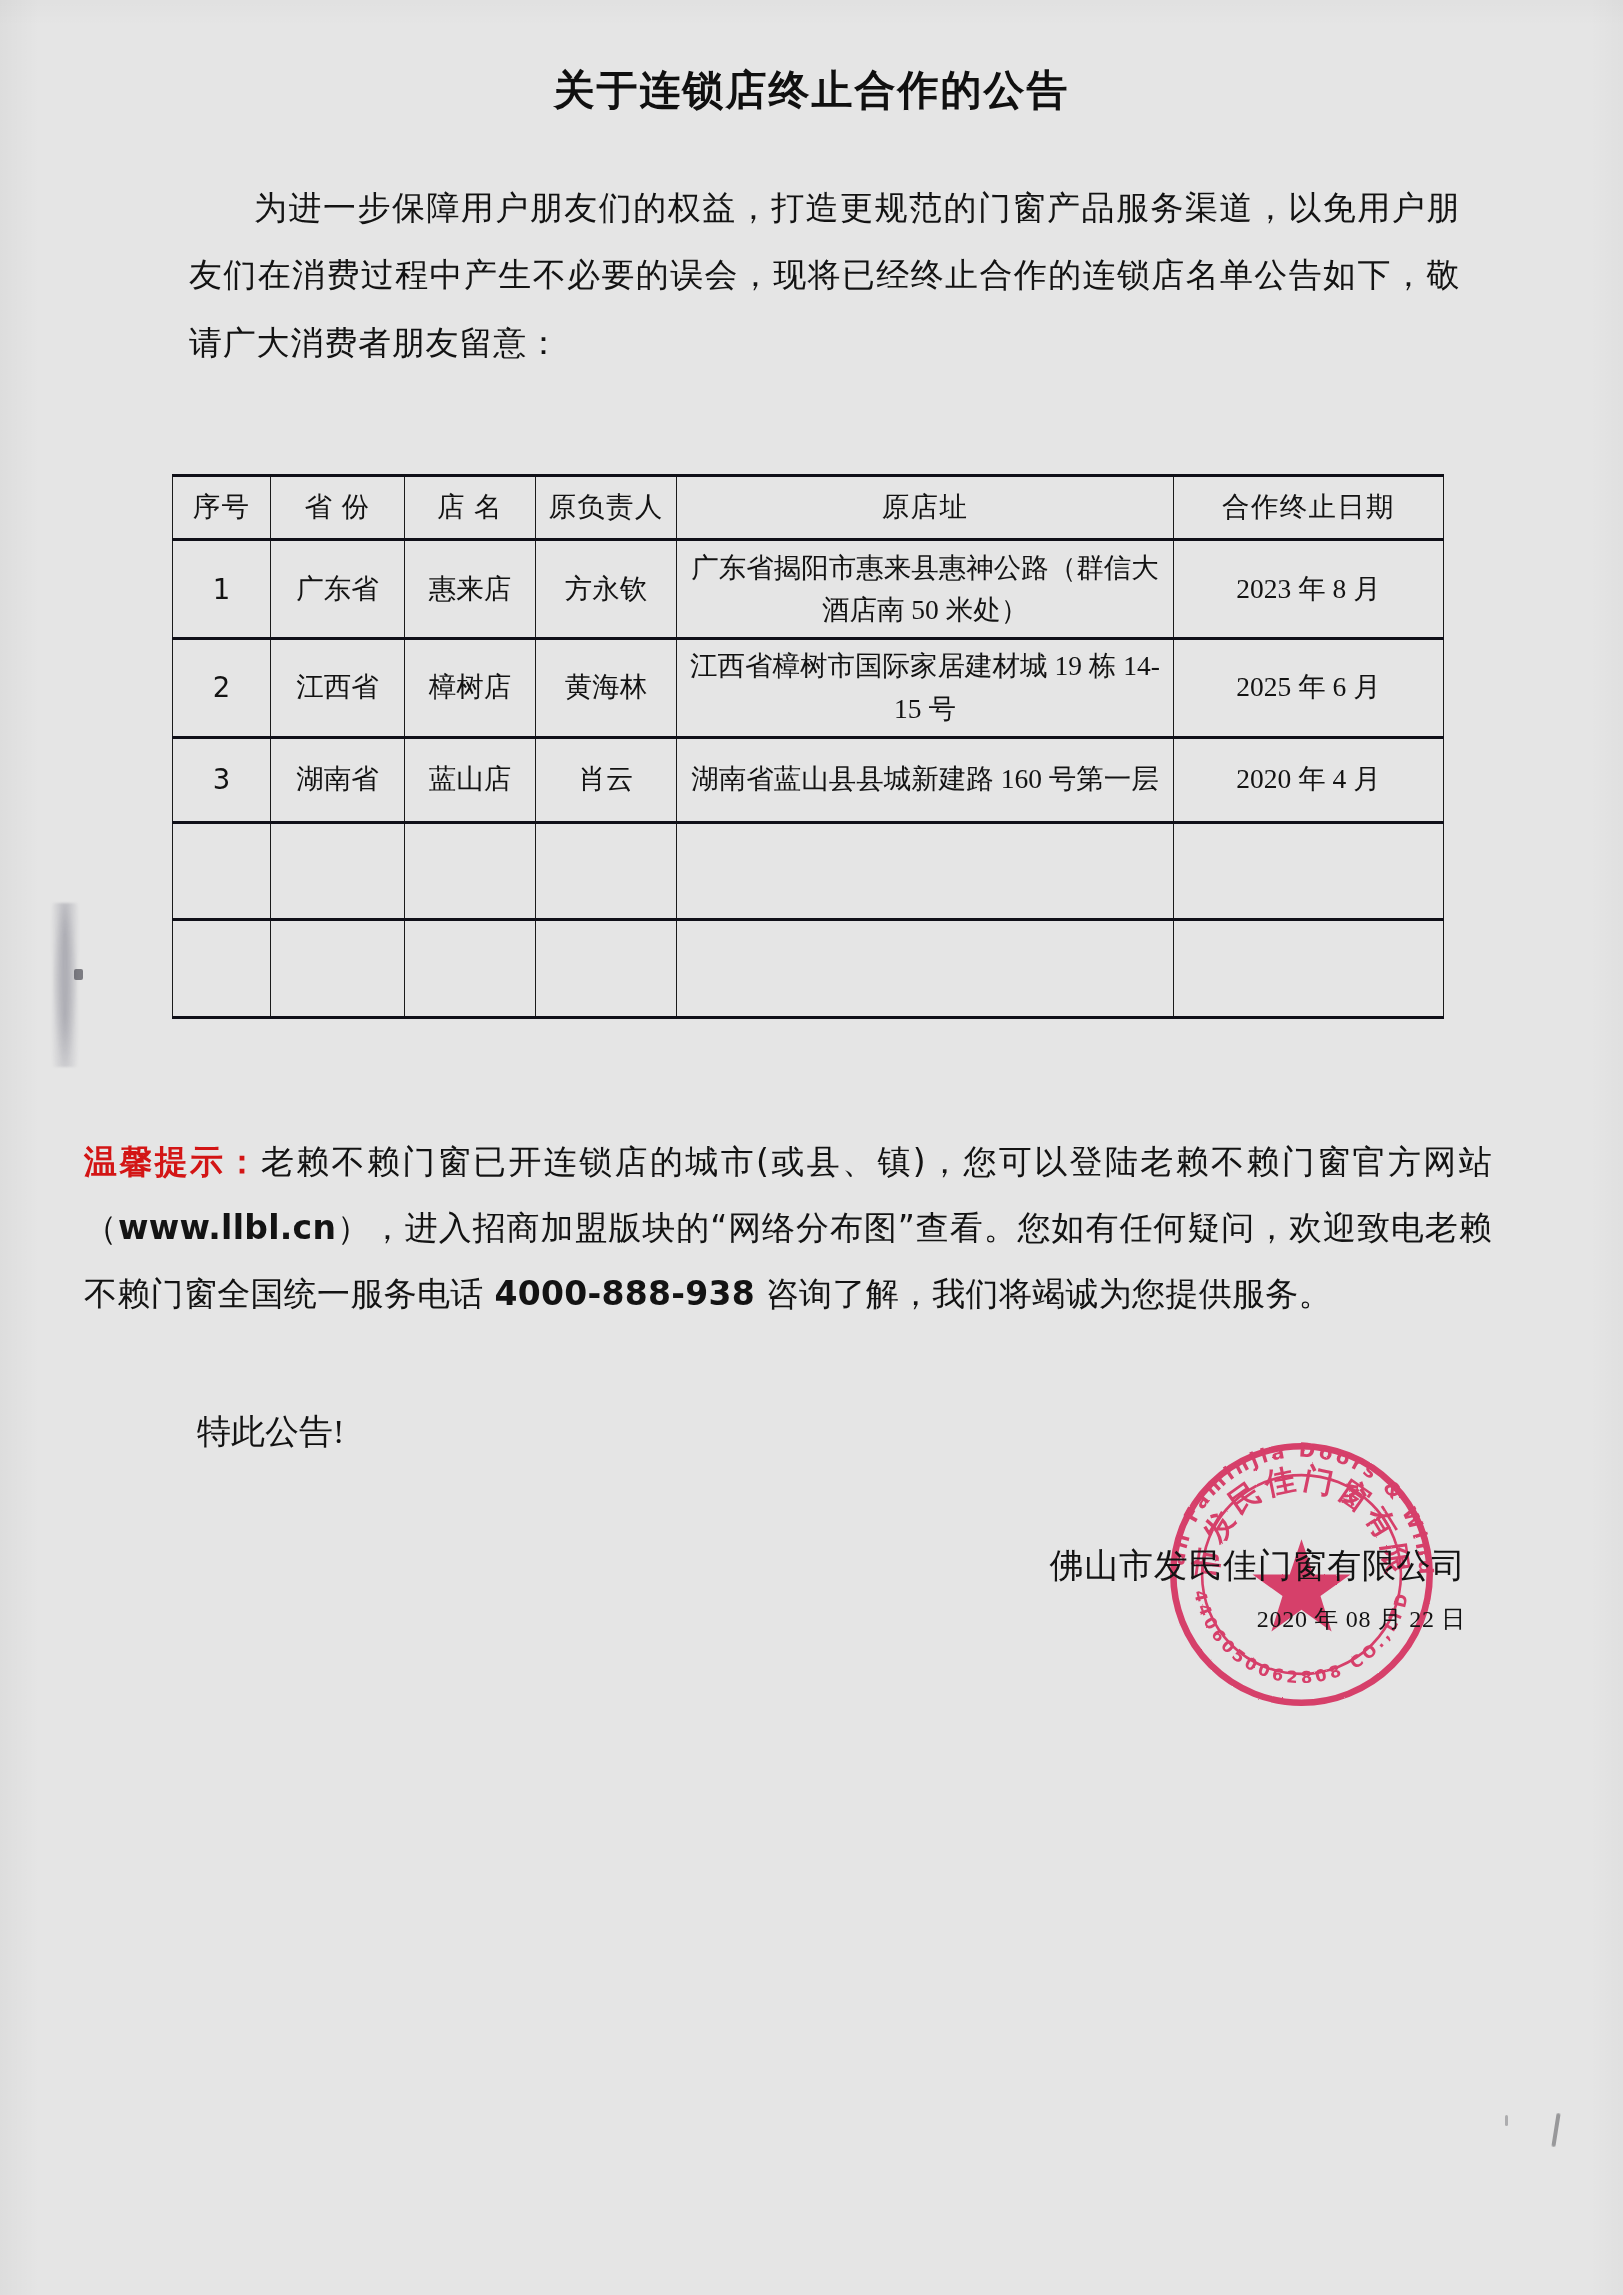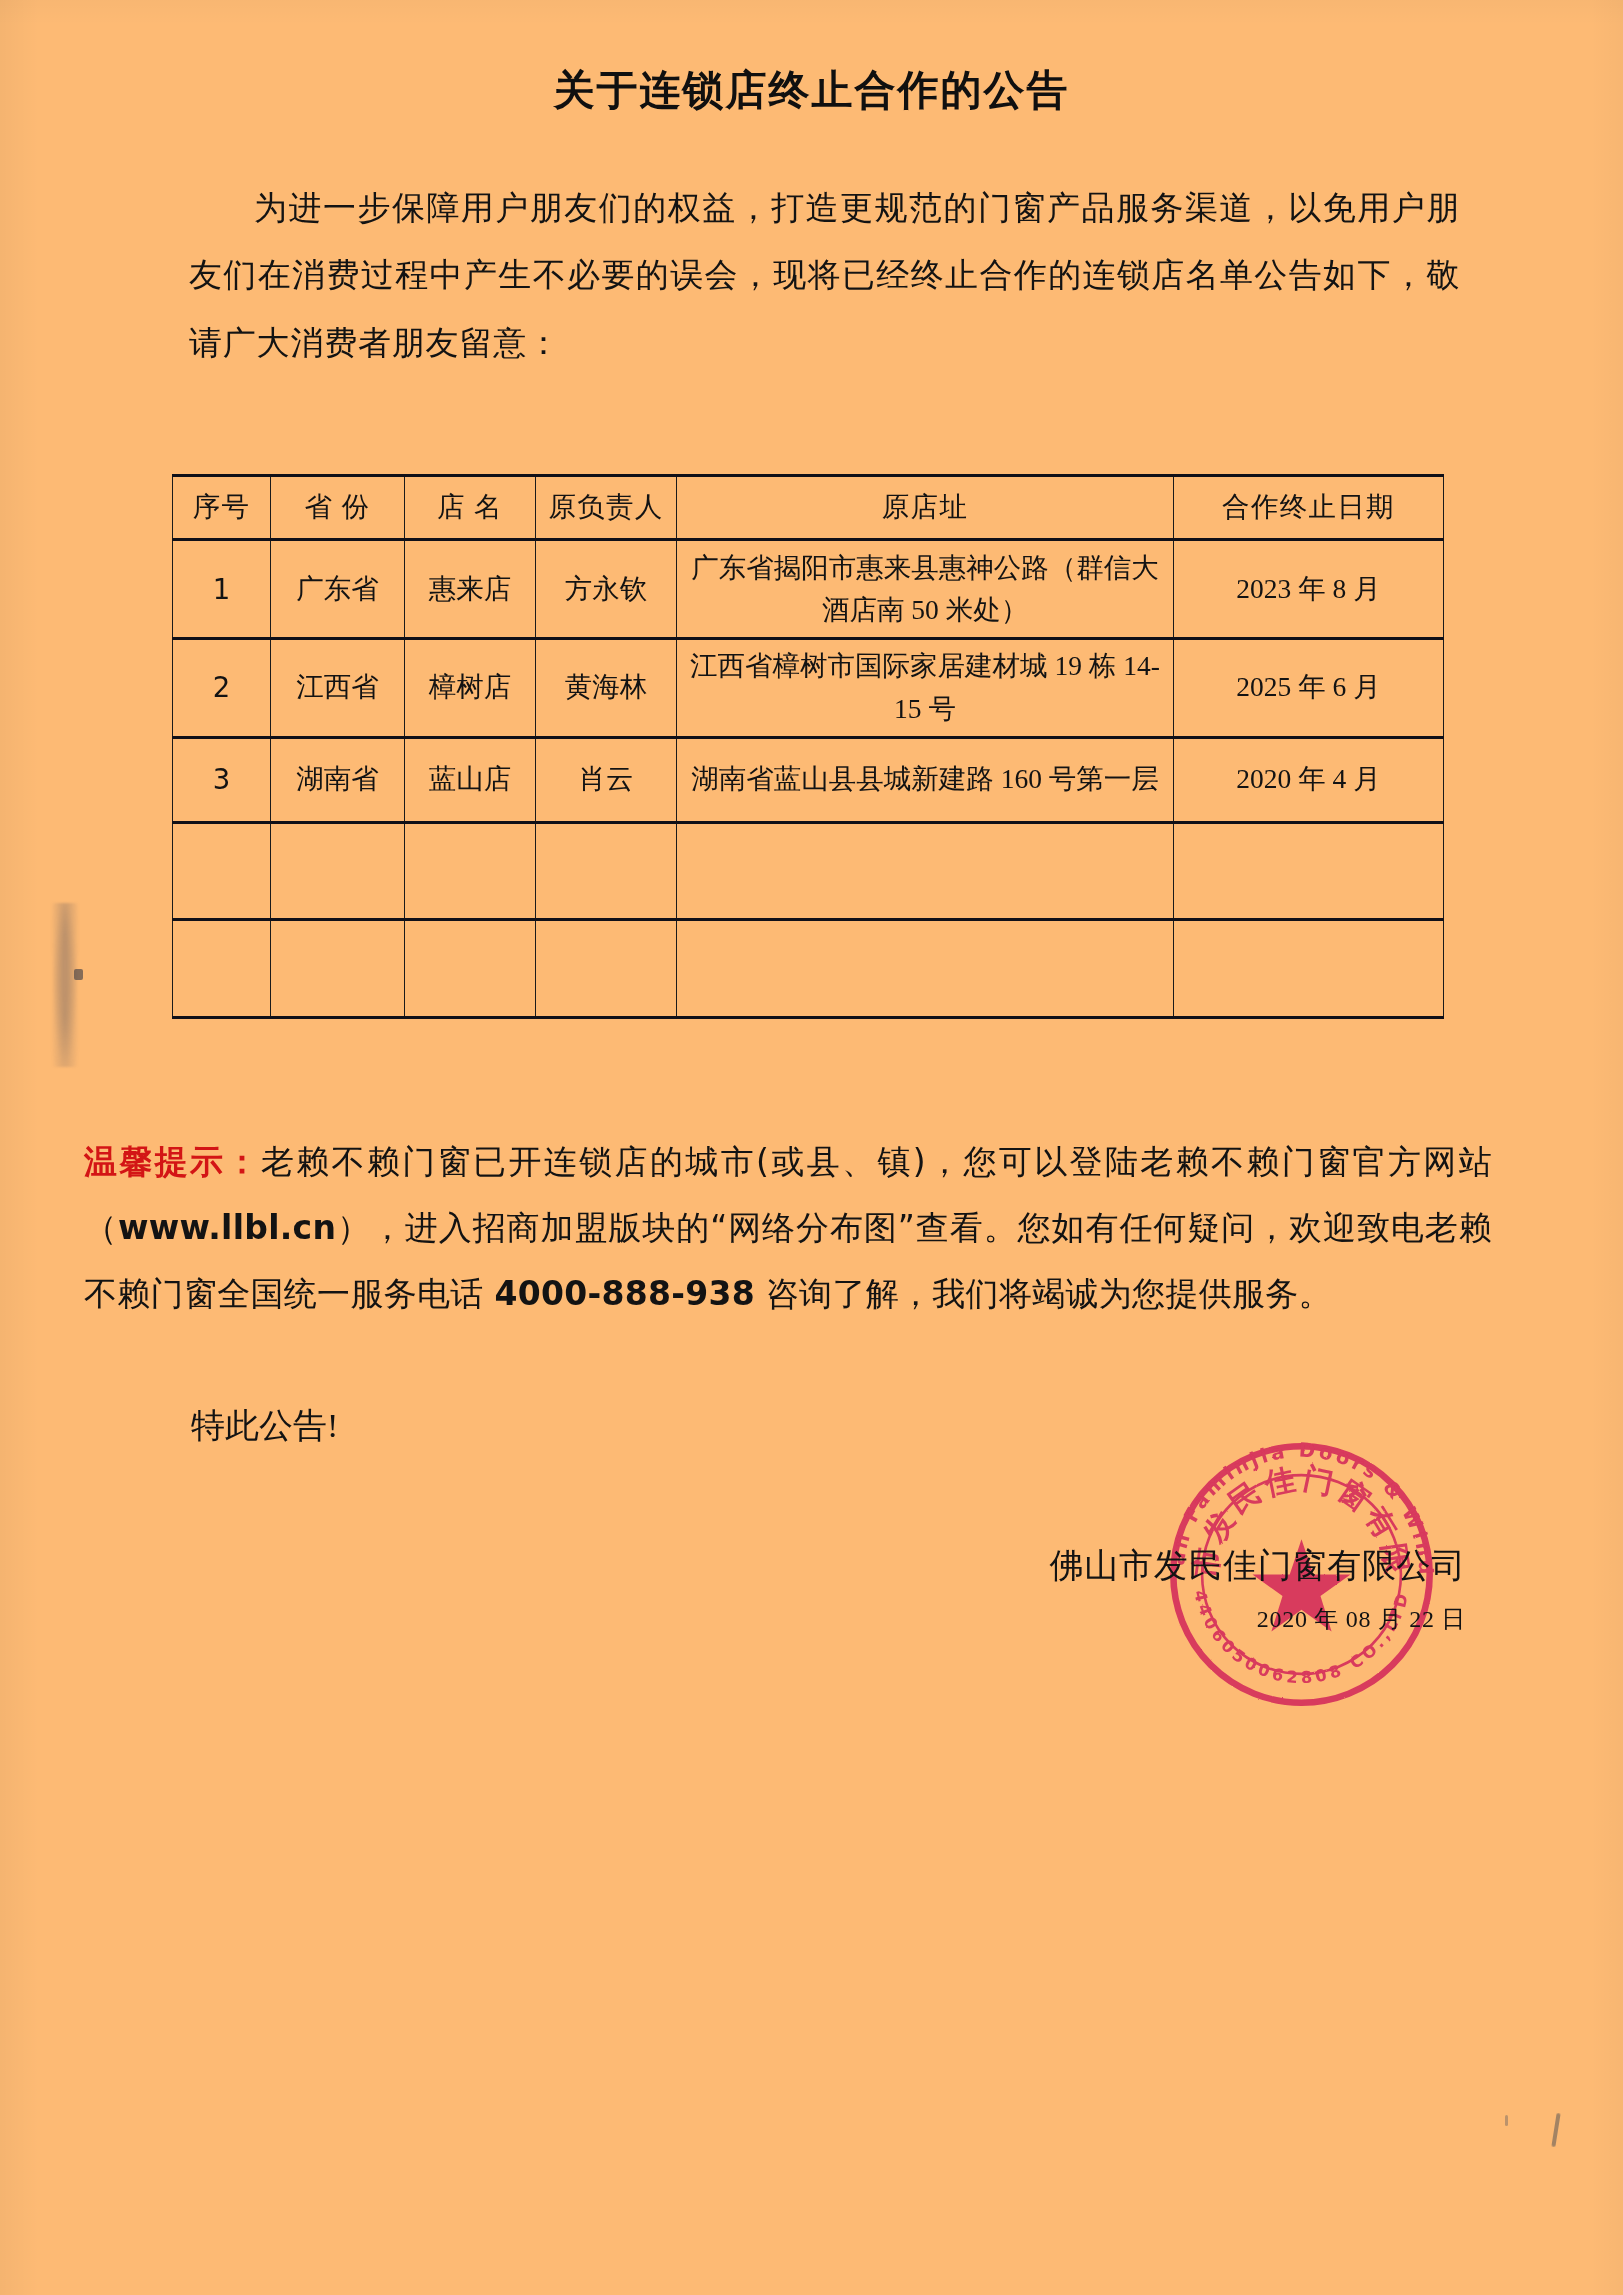--- a/index.html
+++ b/index.html
@@ -13,21 +13,21 @@
     position: relative;
     font-family: "Liberation Serif", "DejaVu Serif", serif;
     color: #131313;
     overflow: hidden;
   }
 
   
   #page {
     position: absolute;
     inset: 0;
-    background: #fdba74;
+    background: #e5e5e5;
   }
   
   #page::before {
     content: "";
     position: absolute;
     inset: 0;
     background:
       linear-gradient(90deg, rgba(0,0,0,0.035) 0px, rgba(0,0,0,0.0) 39px),
       linear-gradient(270deg, rgba(0,0,0,0.025) 0px, rgba(0,0,0,0.0) 33px),
       linear-gradient(180deg, rgba(0,0,0,0.02) 0px, rgba(0,0,0,0.0) 26px);
@@ -130,21 +130,21 @@
     letter-spacing: 0.3px;
   }
   #tips .tip-label {
     color: #d31515;
     font-weight: 700;
   }
   #tips .b { font-weight: 700; }
 
   
   #closing {
-    margin: 4px;
+    margin: 10px;
     padding: 72px 0 0 187px;
     font-size: 34px;
   }
 
   
   #sign-block {
     position: absolute;
     left: 0;
     top: 1437px;
     width: 1623px;

